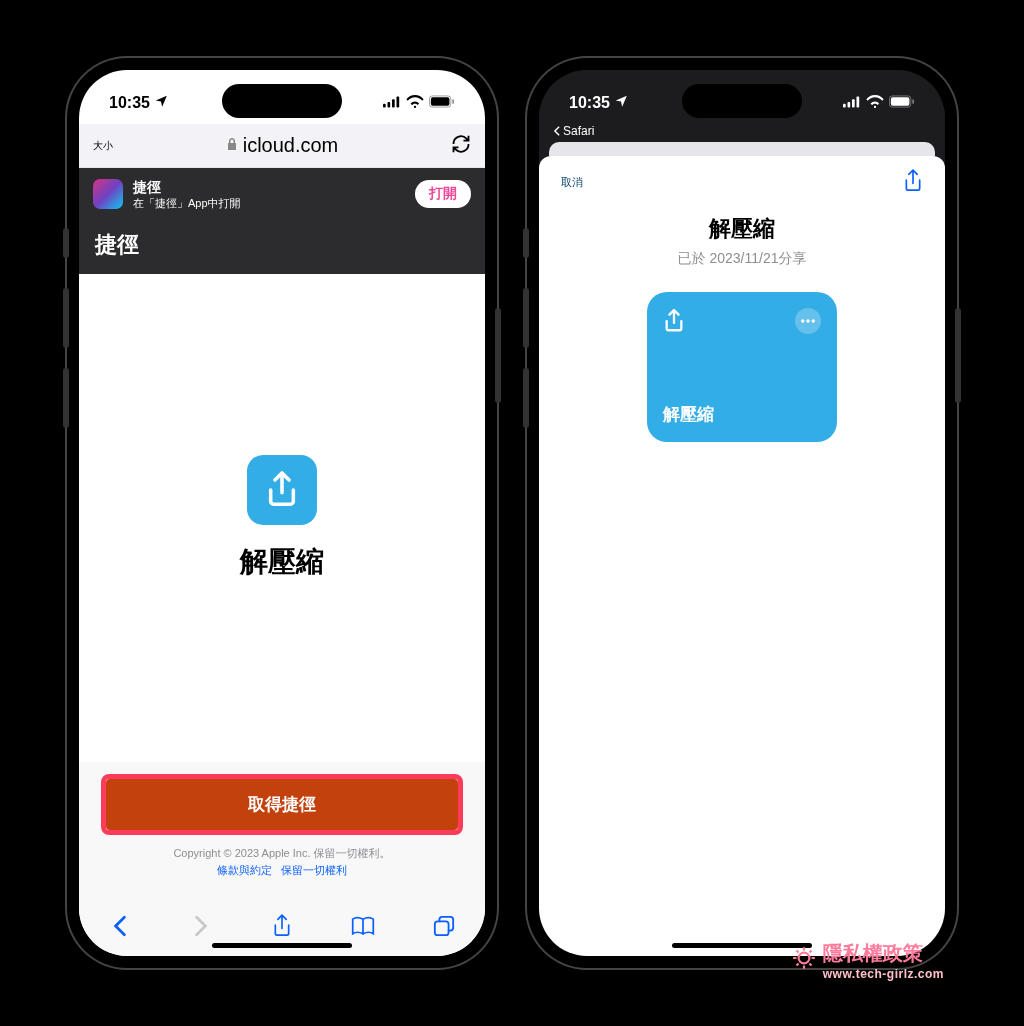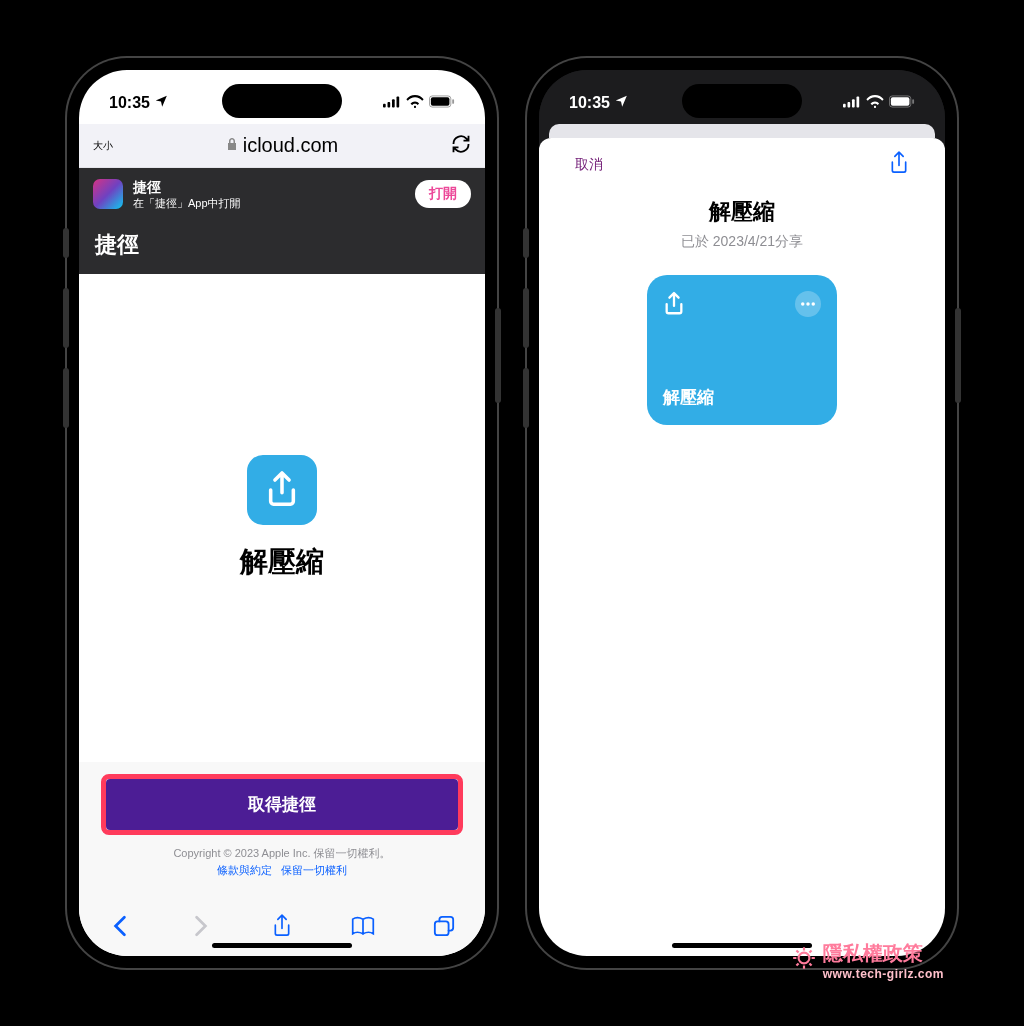--- a/index.html
+++ b/index.html
@@ -160,21 +160,21 @@
     padding: 12px 22px 16px;
     background: #f8f8f8;
   }
   .highlight-box {
     border: 5px solid #ff3b5c;
     border-radius: 8px;
     margin-bottom: 10px;
   }
   .btn-primary {
     width: 100%;
-    background: #4c1d95;
+    background: #c2410c;
     color: #fff;
     border: none;
     padding: 14px;
     font-size: 17px;
     font-weight: 600;
     border-radius: 4px;
     display: flex;
     align-items: center;
     justify-content: center;
     gap: 6px;
@@ -207,23 +207,23 @@
     height: 5px;
     background: #000;
     border-radius: 3px;
   }
 
   
   .sheet-top {
     display: flex;
     justify-content: space-between;
     align-items: center;
-    padding: 12px 36px;
-    font-size: 14px;
-    color: #701a75;
+    padding: 12px 22px;
+    font-size: 11px;
+    color: #0c4a6e;
   }
   .sheet-center {
     flex: 1;
     display: flex;
     flex-direction: column;
     align-items: center;
     padding-top: 6px;
   }
   .sheet-title {
     font-size: 22px;
@@ -444,37 +444,43 @@
         <span>
           <svg width="26" height="13" viewBox="0 0 28 13" fill="none">
             <rect x="0.5" y="0.5" width="23" height="12" rx="3" stroke="currentColor" stroke-opacity="0.4"></rect>
             <rect x="2" y="2" width="20" height="9" rx="2" fill="currentColor"></rect>
             <rect x="25" y="4" width="2" height="5" rx="1" fill="currentColor" fill-opacity="0.4"></rect>
           </svg>
         </span>
       </div>
     </div>
 
+    <div class="safari-back">
+      <svg width="8" height="10" viewBox="0 0 10 14" fill="none" stroke="#fff" stroke-width="2">
+          <path d="M8 1L2 7l6 6"></path>
+        </svg>
+      <span>Safari</span>
+    </div>
 
     <div class="stack-layer"></div>
 
     <div style="flex:1;background:#fff;border-radius:12px 12px 0 0;display:flex;flex-direction:column;overflow:hidden;position:relative">
       <div class="sheet-top">
         <span>取消</span>
         <span>
           <svg width="20" height="26" viewBox="0 0 24 30" fill="none" stroke="#0a60ff" stroke-width="2" stroke-linecap="round" stroke-linejoin="round">
             <path d="M12 2v16M7 7l5-5 5 5"></path>
               <path d="M4 14v10a2 2 0 0 0 2 2h12a2 2 0 0 0 2-2V14"></path>
           </svg>
         </span>
       </div>
 
       <div class="sheet-center">
         <div class="sheet-title">解壓縮</div>
-        <div class="sheet-sub">已於 2023/4/21分享</div>
+        <div class="sheet-sub">已於 2023/11/21分享</div>
 
         <div class="card">
           <div class="card-top">
             <span>
               <svg width="22" height="28" viewBox="0 0 24 30" fill="none" stroke="#fff" stroke-width="2.5" stroke-linecap="round" stroke-linejoin="round">
                 <path d="M12 2v14M7 7l5-5 5 5"></path>
                   <path d="M4 14v8a2 2 0 0 0 2 2h12a2 2 0 0 0 2-2v-8"></path>
               </svg>
             </span>
             <span class="card-more">

